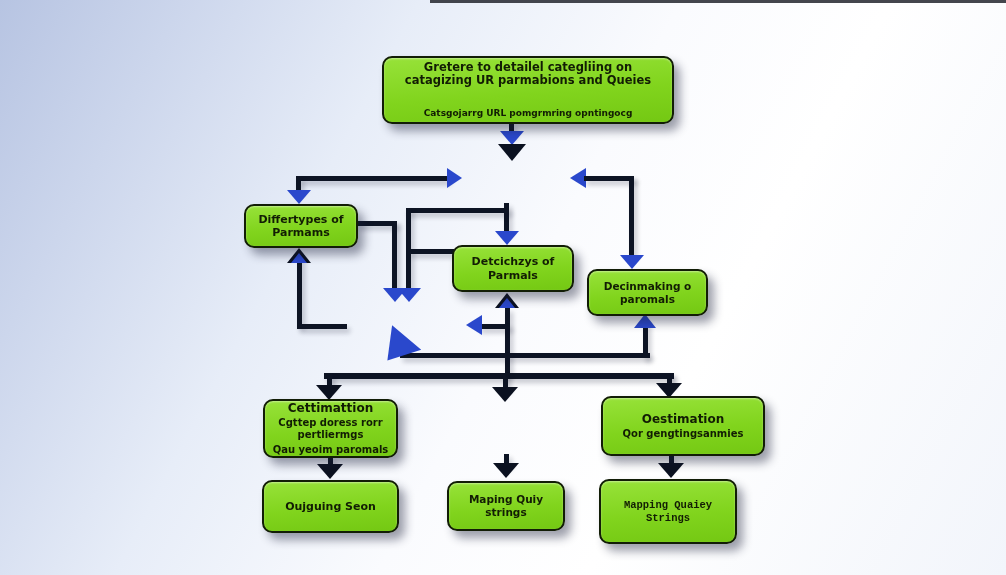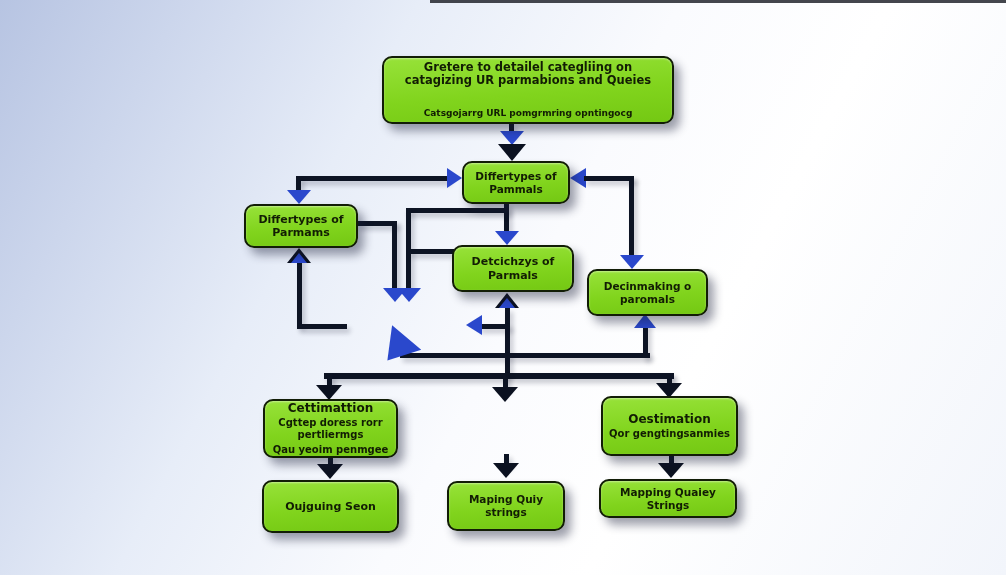--- a/index.html
+++ b/index.html
@@ -28,25 +28,25 @@
   .n-pammals{left:462px;top:161px;width:108px;height:43px;}
   .n-parmams{left:244px;top:204px;width:114px;height:44px;}
   .n-parmams .lbl{font-size:11px;}
   .n-detcichzys{left:452px;top:245px;width:122px;height:47px;}
   .n-detcichzys .lbl{font-size:11px;}
   .n-decinmaking{left:587px;top:269px;width:121px;height:47px;}
   .n-paromals{left:347px;top:302px;width:118px;height:43px;}
   .n-cettimattion{left:263px;top:399px;width:135px;height:59px;}
   .n-decistion{left:449px;top:401px;width:116px;height:53px;}
   .n-decistion .lbl{font-size:11px;}
-  .n-oestimation{left:601px;top:396px;width:137px;height:60px;}
+  .n-oestimation{left:601px;top:396px;width:164px;height:60px;}
   .n-oujguing{left:262px;top:480px;width:137px;height:53px;}
   .n-oujguing .lbl{font-size:11px;}
   .n-maping{left:447px;top:481px;width:118px;height:50px;}
-  .n-mapping{left:599px;top:479px;width:138px;height:39px;}
+  .n-mapping{left:599px;top:479px;width:138px;height:65px;font-family:Liberation Mono, monospace;}
 
   
   .h,.v{position:absolute;background:#0d1424;box-shadow:3px 4px 5px rgba(10,15,35,.22);}
   .h{height:5px;}
   .v{width:5px;}
 
   
   .t{position:absolute;width:0;height:0;}
   .tdB{border-left:12px solid transparent;border-right:12px solid transparent;border-top:14px solid #2a48cc;}
   .tdK{border-left:14px solid transparent;border-right:14px solid transparent;border-top:17px solid #0b1120;}
@@ -120,41 +120,38 @@
     <div class="t tdk" style="left:493px;top:463px"></div>
     <div class="v" style="left:669px;top:456px;height:10px"></div>
     <div class="t tdk" style="left:658px;top:463px"></div>
   </div>
 
   <div class="node n-root">
     <div class="nt">Gretere to detailel categliing on catagizing UR parmabions and Queies</div>
     <div class="ns">Catsgojarrg URL pomgrmring opntingocg</div>
   </div>
 
-  <div class="node n-pammals">
-    <div class="lbl">Differtypes of Pammals</div>
-  </div>
 
   <div class="node n-parmams">
     <div class="lbl">Differtypes of Parmams</div>
   </div>
 
   <div class="node n-decinmaking">
     <div class="lbl">Decinmaking o paromals</div>
   </div>
 
   <div class="node n-detcichzys">
     <div class="lbl">Detcichzys of Parmals</div>
   </div>
 
 
   <div class="node n-cettimattion">
     <div class="nt">Cettimattion</div>
     <div class="ns">Cgttep doress rorr pertliermgs</div>
-    <div class="ns">Qau yeoim penmgee</div>
+    <div class="ns">Qau yeoim paromals</div>
   </div>
 
 
   <div class="node n-oestimation">
     <div class="nt">Oestimation</div>
     <div class="ns">Qor gengtingsanmies</div>
   </div>
 
   <div class="node n-oujguing">
     <div class="lbl">Oujguing Seon</div>

